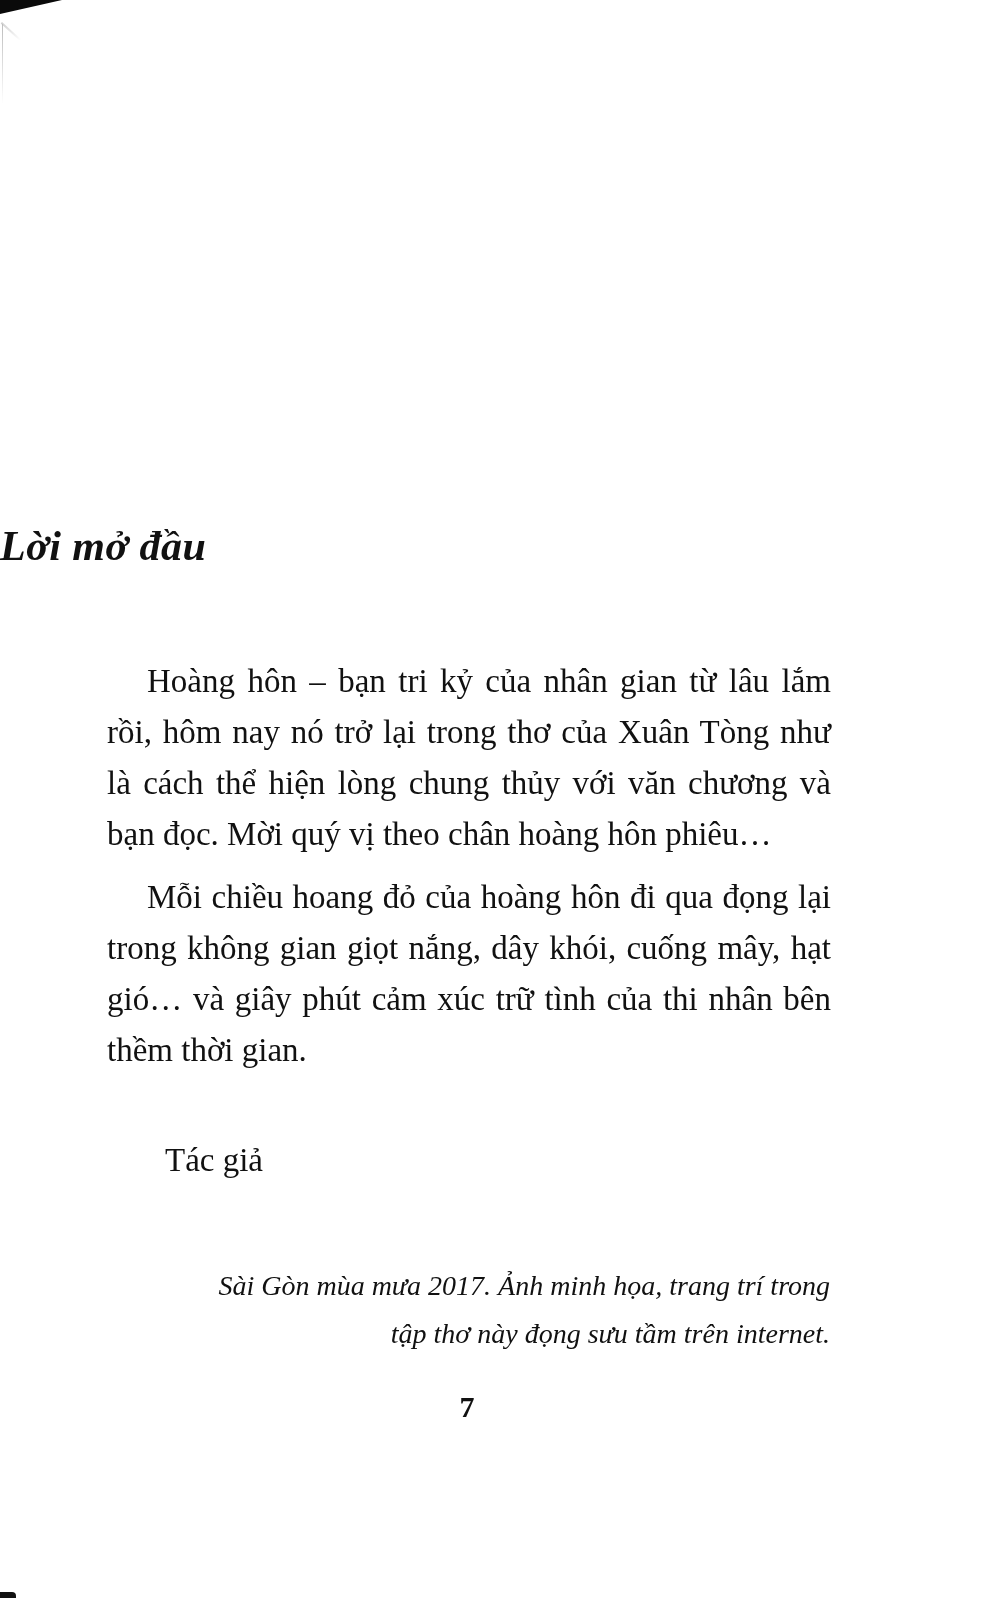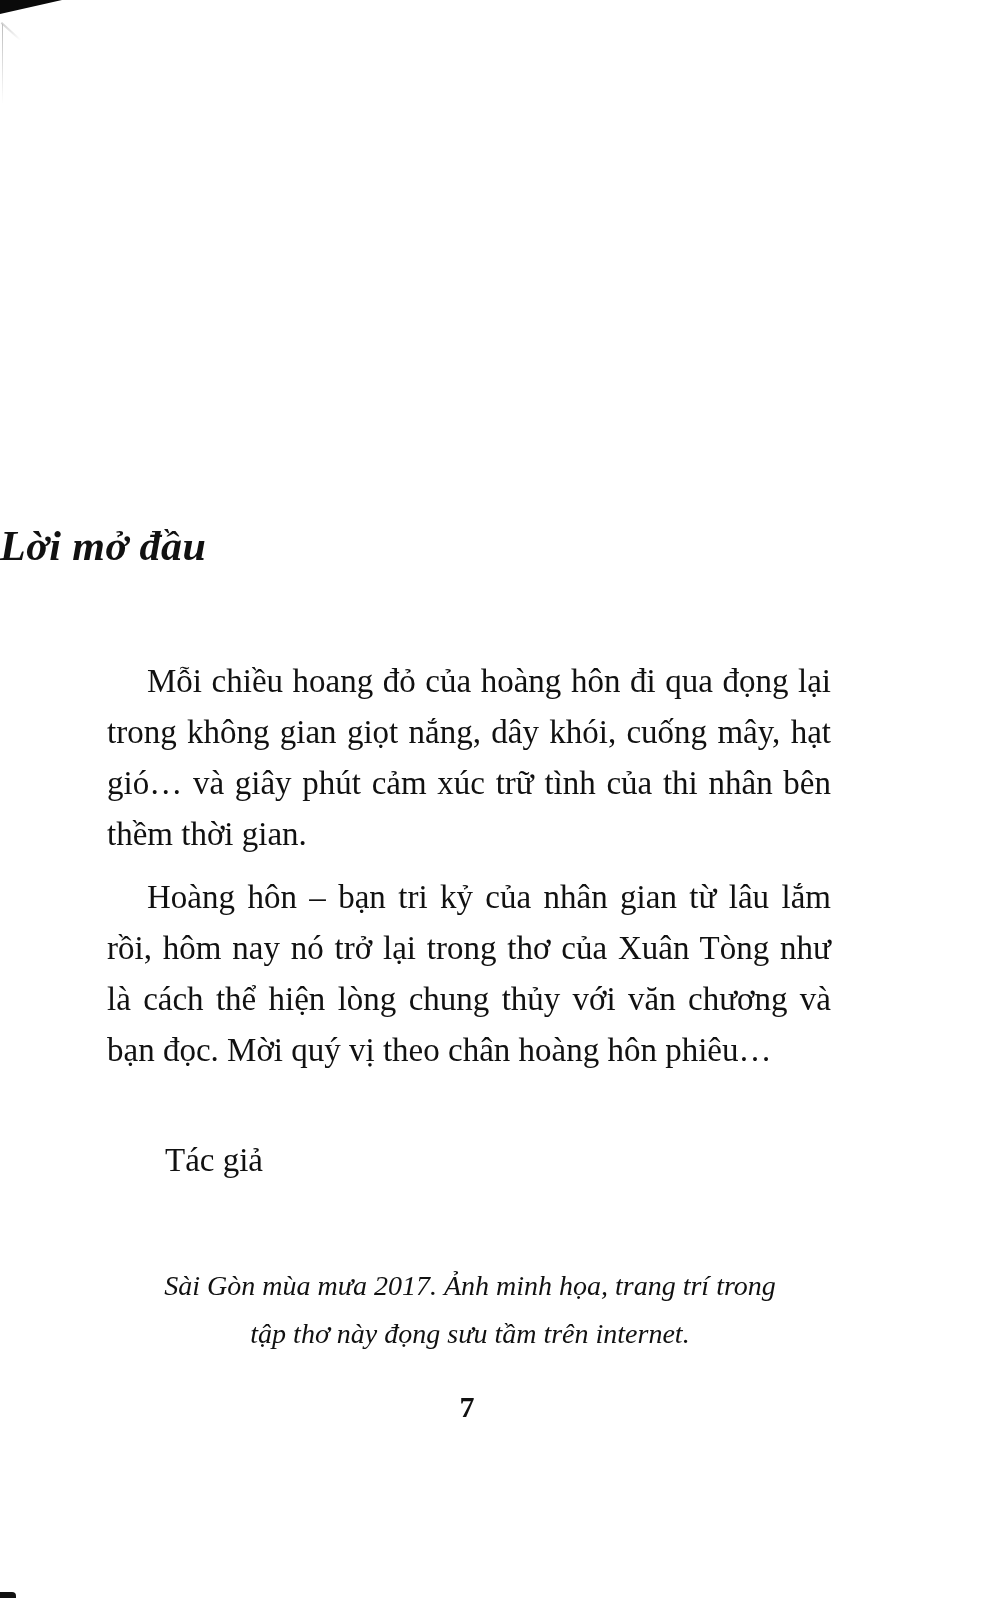--- a/index.html
+++ b/index.html
@@ -85,21 +85,21 @@
       text-align: center;
     }
     .note {
       position: absolute;
       left: 110px;
       width: 720px;
       top: 1262px;
       font-size: 28px;
       line-height: 48px;
       font-style: italic;
-      text-align: center;
+      text-align: right;
     }
     .page-number {
       position: absolute;
       top: 1390px;
       left: 0;
       width: 934px;
       text-align: center;
       font-size: 30px;
       font-weight: bold;
     }
@@ -108,22 +108,22 @@
 <body>
 
 <div class="corner-shadow"></div>
 <div class="corner-fold"></div>
 <div class="edge-line"></div>
 <div class="bottom-mark"></div>
 
 <h1 class="page-title">Lời mở đầu</h1>
 
 <div class="body-text">
+  <p>Hoàng hôn – bạn tri kỷ của nhân gian từ lâu lắm rồi, hôm nay nó trở lại trong thơ của Xuân Tòng như là cách thể hiện lòng chung thủy với văn chương và bạn đọc. Mời quý vị theo chân hoàng hôn phiêu…</p>
   <p>Mỗi chiều hoang đỏ của hoàng hôn đi qua đọng lại trong không gian giọt nắng, dây khói, cuống mây, hạt gió… và giây phút cảm xúc trữ tình của thi nhân bên thềm thời gian.</p>
-  <p>Hoàng hôn – bạn tri kỷ của nhân gian từ lâu lắm rồi, hôm nay nó trở lại trong thơ của Xuân Tòng như là cách thể hiện lòng chung thủy với văn chương và bạn đọc. Mời quý vị theo chân hoàng hôn phiêu…</p>
 </div>
 
 <div class="signature">Tác giả</div>
 
 <div class="note">
   <div>Sài Gòn mùa mưa  2017. Ảnh minh họa, trang trí trong</div>
   <div>tập thơ này đọng sưu tầm trên internet.</div>
 </div>
 
 <div class="page-number">7</div>

